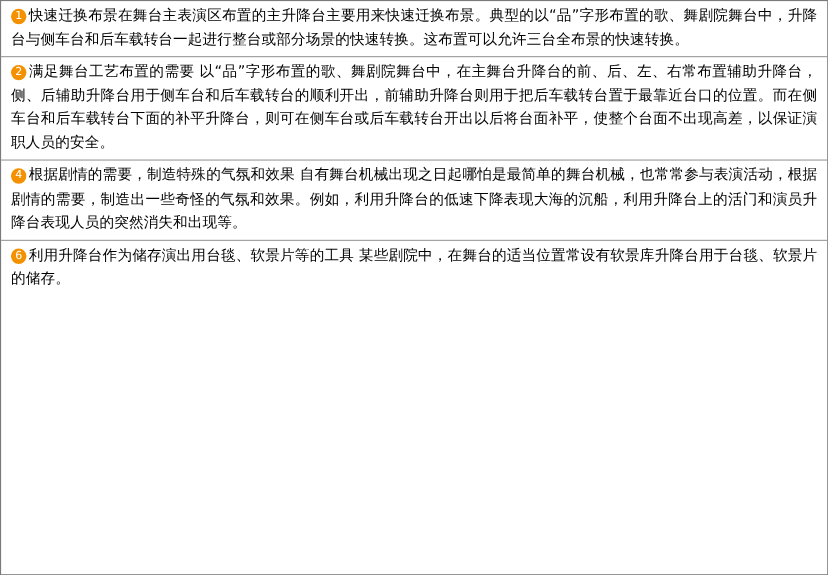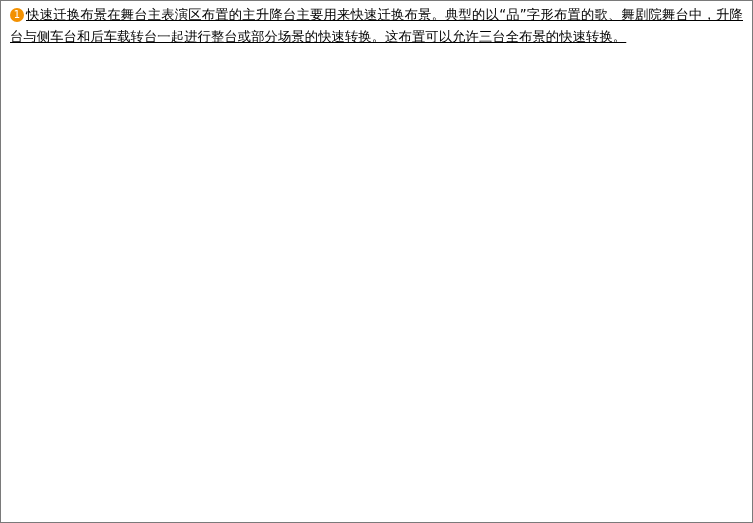--- a/index.html
+++ b/index.html
@@ -44,31 +44,39 @@
     background: #f39100;
     color: #ffffff;
     font-size: 10px;
     text-align: center;
     vertical-align: 1px;
     margin-right: 2px;
     font-family: "DejaVu Sans", "Liberation Sans", sans-serif;
   }
   .txt {
     display: inline;
-    text-decoration: underline;
   }
 </style>
 </head>
 <body>
 
 <div id="doc">
 
   <div class="item">
     <span class="num" style="background: rgb(243, 145, 0);">1</span><span class="txt">快速迁换布景在舞台主表演区布置的主升降台主要用来快速迁换布景。典型的以“品”字形布置的歌、舞剧院舞台中，升降台与侧车台和后车载转台一起进行整台或部分场景的快速转换。这布置可以允许三台全布景的快速转换。</span>
   </div>
 
+  <div class="item">
+    <span class="num" style="background: rgb(243, 145, 0);">2</span><span class="txt">满足舞台工艺布置的需要  以“品”字形布置的歌、舞剧院舞台中，在主舞台升降台的前、后、左、右常布置辅助升降台，侧、后辅助升降台用于侧车台和后车载转台的顺利开出，前辅助升降台则用于把后车载转台置于最靠近台口的位置。而在侧车台和后车载转台下面的补平升降台，则可在侧车台或后车载转台开出以后将台面补平，使整个台面不出现高差，以保证演职人员的安全。</span>
+  </div>
 
 
+  <div class="item">
+    <span class="num" style="background: rgb(243, 145, 0);">4</span><span class="txt">根据剧情的需要，制造特殊的气氛和效果  自有舞台机械出现之日起哪怕是最简单的舞台机械，也常常参与表演活动，根据剧情的需要，制造出一些奇怪的气氛和效果。例如，利用升降台的低速下降表现大海的沉船，利用升降台上的活门和演员升降台表现人员的突然消失和出现等。</span>
+  </div>
 
 
+  <div class="item">
+    <span class="num" style="background: rgb(243, 145, 0);">6</span><span class="txt">利用升降台作为储存演出用台毯、软景片等的工具  某些剧院中，在舞台的适当位置常设有软景库升降台用于台毯、软景片的储存。</span>
+  </div>
 
 
 </div>
 
 </body></html>

